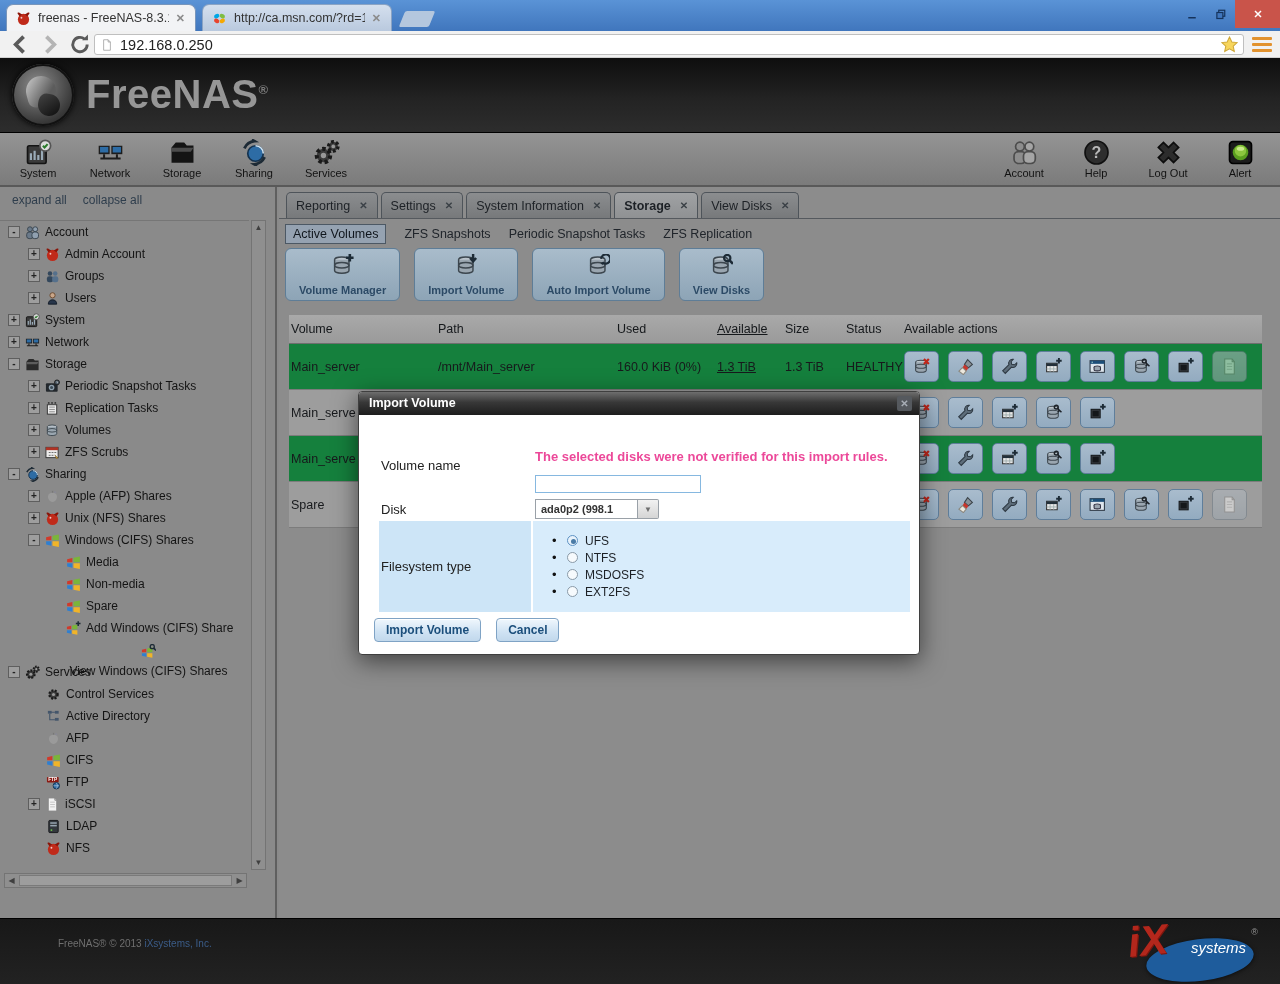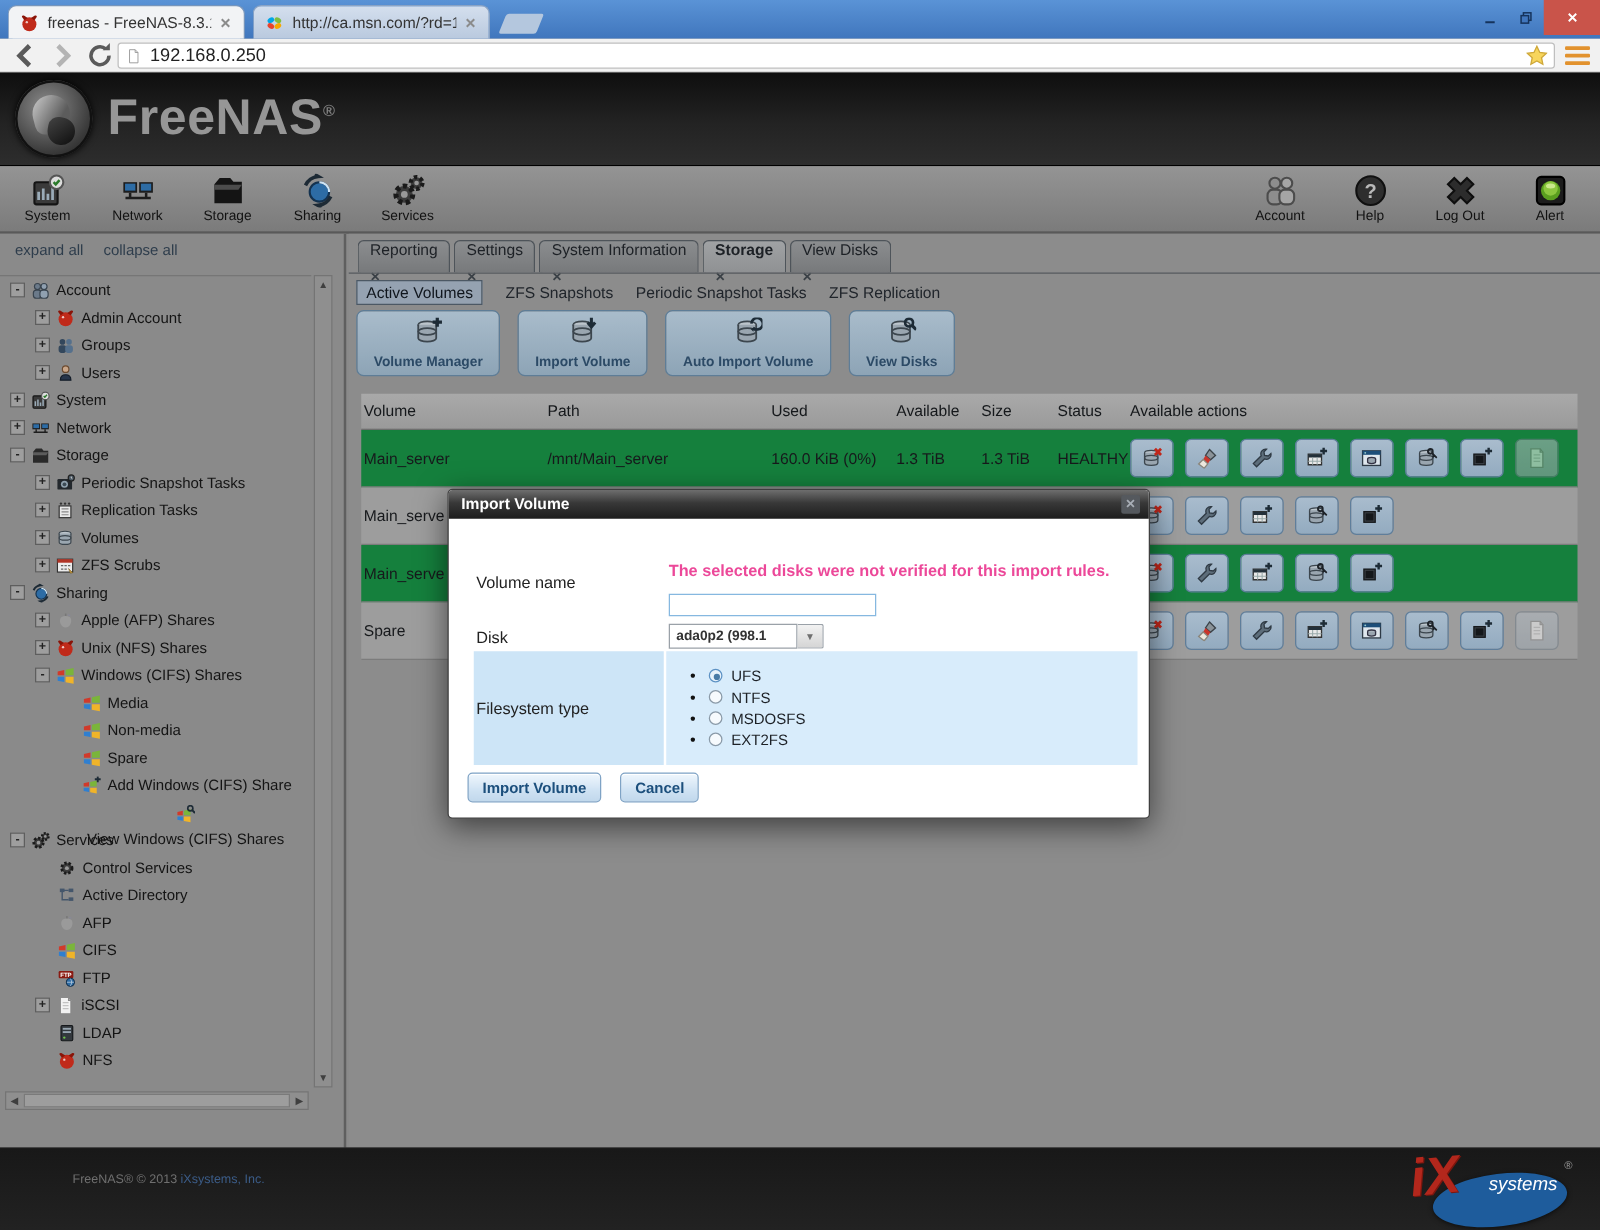--- a/index.html
+++ b/index.html
@@ -77,41 +77,41 @@
   .vscroll .arr { position:absolute; left:0; width:100%; height:13px; text-align:center; font-size:8px; color:#3f3f3f; line-height:13px; }
   .vscroll .arr.up { top:0; } .vscroll .arr.dn { bottom:0; }
   .hscroll { position:absolute; left:4px; right:28px; bottom:30px; height:15px; background:#8f8f8f; border:1px solid #747474; }
   .hscroll .arr { position:absolute; top:0; width:13px; height:100%; text-align:center; font-size:8px; color:#3f3f3f; line-height:13px; }
   .hscroll .arr.lt { left:0; } .hscroll .arr.rt { right:0; }
   .hscroll .thumb { position:absolute; left:14px; right:14px; top:1px; bottom:1px; background:#9d9d9d; border:1px solid #7a7a7a; }
 
   
   .main { position:absolute; left:279px; top:0; right:0; height:100%; background:#8c8c8c; }
   .mtabs { position:absolute; left:7px; top:5px; height:26px; display:flex; gap:3px; }
-  .mtab { display:flex; align-items:flex-start; gap:9px; padding:0 9px; border:1px solid #4e545a; border-bottom:none;
-    border-radius:5px 5px 0 0; background:linear-gradient(#8b8d8f,#77797b); font-size:12.5px; color:#1d2126;flex-direction:column; }
+  .mtab { display:flex; align-items:center; gap:9px; padding:0 9px; border:1px solid #4e545a; border-bottom:none;
+    border-radius:5px 5px 0 0; background:linear-gradient(#8b8d8f,#77797b); font-size:12.5px; color:#1d2126; }
   .mtab.active { background:linear-gradient(#a0a2a4,#8f9193); font-weight:bold; }
   .mtab .x { font-size:10px; font-weight:bold; color:#3a4046; }
   .tabline { position:absolute; left:0; right:0; top:31px; height:1px; background:#55595e; }
   .subtabs { position:absolute; left:6px; top:36px; height:22px; display:flex; align-items:center; gap:18px; font-size:12.5px; color:#20252b; }
   .subtab.sel { background:#95a2b1; border:1px solid #4c5864; padding:2px 7px; color:#10161d; }
 
   .bigbtns { position:absolute; left:6px; top:61px; display:flex; gap:14px; }
   .bigbtn { height:53px; padding:5px 13px 4px; border:1px solid #5e7d97; border-radius:6px;
     background:linear-gradient(#a9bccb,#8da4b6); display:flex; flex-direction:column; align-items:center; justify-content:space-between; }
   .bigbtn .icon { width:23px; height:23px; }
   .bigbtn .lbl { font-size:11px; font-weight:bold; color:#2c4a66; white-space:nowrap; }
 
   .tbl { position:absolute; left:10px; top:128px; right:18px; }
   .thead { position:relative; height:29px; background:linear-gradient(#a9a9a9,#9a9a9a); border-bottom:1px solid #6e6e6e; }
   .thead .hc { position:absolute; top:0; line-height:29px; font-size:12.5px; color:#15181b; }
   .trow { position:relative; height:46px; border-bottom:1px solid #7c7c7c; }
   .trow.odd { background:#15803d; } .trow.even { background:#9d9d9d; }
   .trow .tc { position:absolute; top:0; line-height:46px; font-size:12.5px; color:#17191c; white-space:nowrap; }
-  .c0{left:2px;} .c1{left:149px;} .c2{left:328px;} .c3{left:428px;} .c4{left:496px;} .c5{left:557px;} .c6{left:615px;}
+  .c0{left:2px;} .c1{left:149px;} .c2{left:328px;} .c3{left:428px;text-decoration:underline;} .c4{left:496px;} .c5{left:557px;} .c6{left:615px;}
   .actions { position:absolute; left:615px; top:7px; display:flex; gap:9px; }
   .abtn { width:35px; height:31px; border:1px solid #5f7e9b; border-radius:5px;
     background:linear-gradient(#a9bccd,#93abc0); display:flex; align-items:center; justify-content:center; }
   .abtn .icon { width:17px; height:17px; }
   .abtn.disabled { opacity:.55; filter:grayscale(.6); }
 
   
   .footer { position:absolute; left:0; bottom:0; width:100%; height:66px; background:linear-gradient(#181818,#222); border-top:1px solid #000; }
   .copy { position:absolute; left:34px; top:19px; font-size:10px; color:#6f6f6f;margin-left:24px; }
   .copy a { color:#3b5c88; text-decoration:none; }

